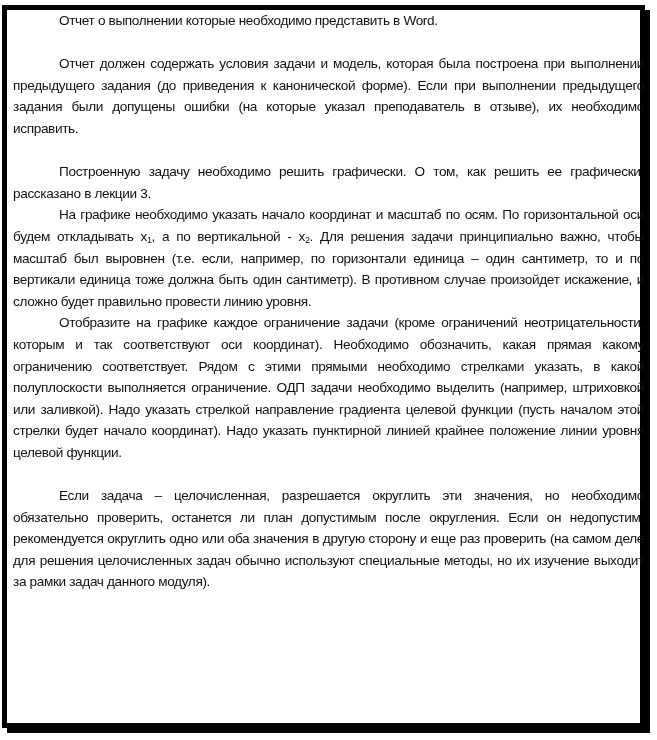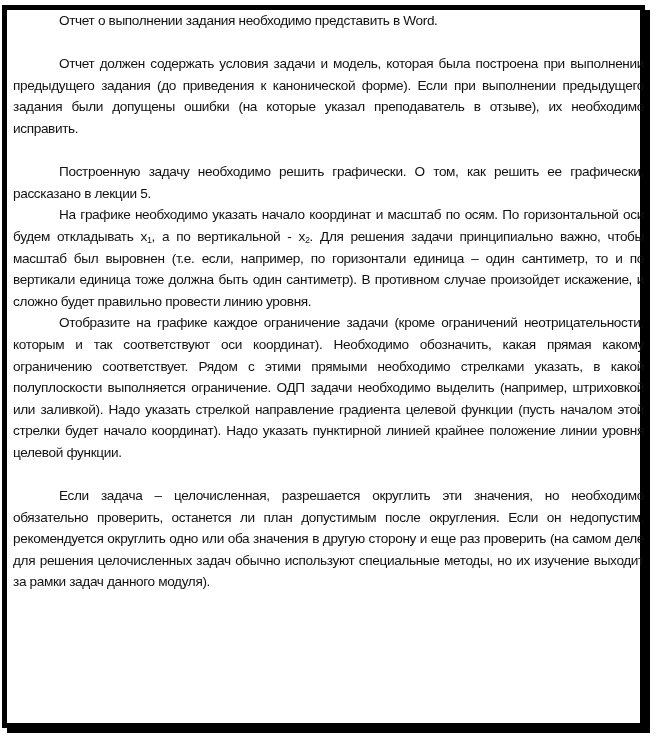--- a/index.html
+++ b/index.html
@@ -29,27 +29,27 @@
   }
   .gap { height: 21.6px; }
   sub { font-size: 9px; line-height: 0; vertical-align: -2px; }
 </style>
 </head>
 <body>
 
 <div class="frame"></div>
 
 <div class="content">
-  <p class="para">Отчет о выполнении задания необходимо представить в Word.</p>
+  <p class="para">Отчет о выполнении которые необходимо представить в Word.</p>
   <div class="gap"></div>
 
   <p class="para">Отчет должен содержать условия задачи и модель, которая была построена при выполнении предыдущего задания (до приведения к канонической форме). Если при выполнении предыдущего задания были допущены ошибки (на которые указал преподаватель в отзыве), их необходимо исправить.</p>
   <div class="gap"></div>
 
-  <p class="para">Построенную задачу необходимо решить графически. О том, как решить ее графически, рассказано в лекции 5.</p>
+  <p class="para">Построенную задачу необходимо решить графически. О том, как решить ее графически, рассказано в лекции 3.</p>
 
 
   <p class="para"><span>На графике необходимо указать начало координат и масштаб по осям. По горизонтальной оси будем откладывать x</span><sub>1</sub><span>, а по вертикальной - x</span><sub>2</sub><span>. Для решения задачи принципиально важно, чтобы масштаб был выровнен (т.е. если, например, по горизонтали единица – один сантиметр, то и по вертикали единица тоже должна быть один сантиметр). В противном случае произойдет искажение, и сложно будет правильно провести линию уровня.</span></p>
 
   <p class="para">Отобразите на графике каждое ограничение задачи (кроме ограничений неотрицательности, которым и так соответствуют оси координат). Необходимо обозначить, какая прямая какому ограничению соответствует. Рядом с этими прямыми необходимо стрелками указать, в какой полуплоскости выполняется ограничение. ОДП задачи необходимо выделить (например, штриховкой или заливкой). Надо указать стрелкой направление градиента целевой функции (пусть началом этой стрелки будет начало координат). Надо указать пунктирной линией крайнее положение линии уровня целевой функции.</p>
   <div class="gap"></div>
 
 
   <p class="para">Если задача – целочисленная, разрешается округлить эти значения, но необходимо обязательно проверить, останется ли план допустимым после округления. Если он недопустим, рекомендуется округлить одно или оба значения в другую сторону и еще раз проверить (на самом деле для решения целочисленных задач обычно используют специальные методы, но их изучение выходит за рамки задач данного модуля).</p>
 

